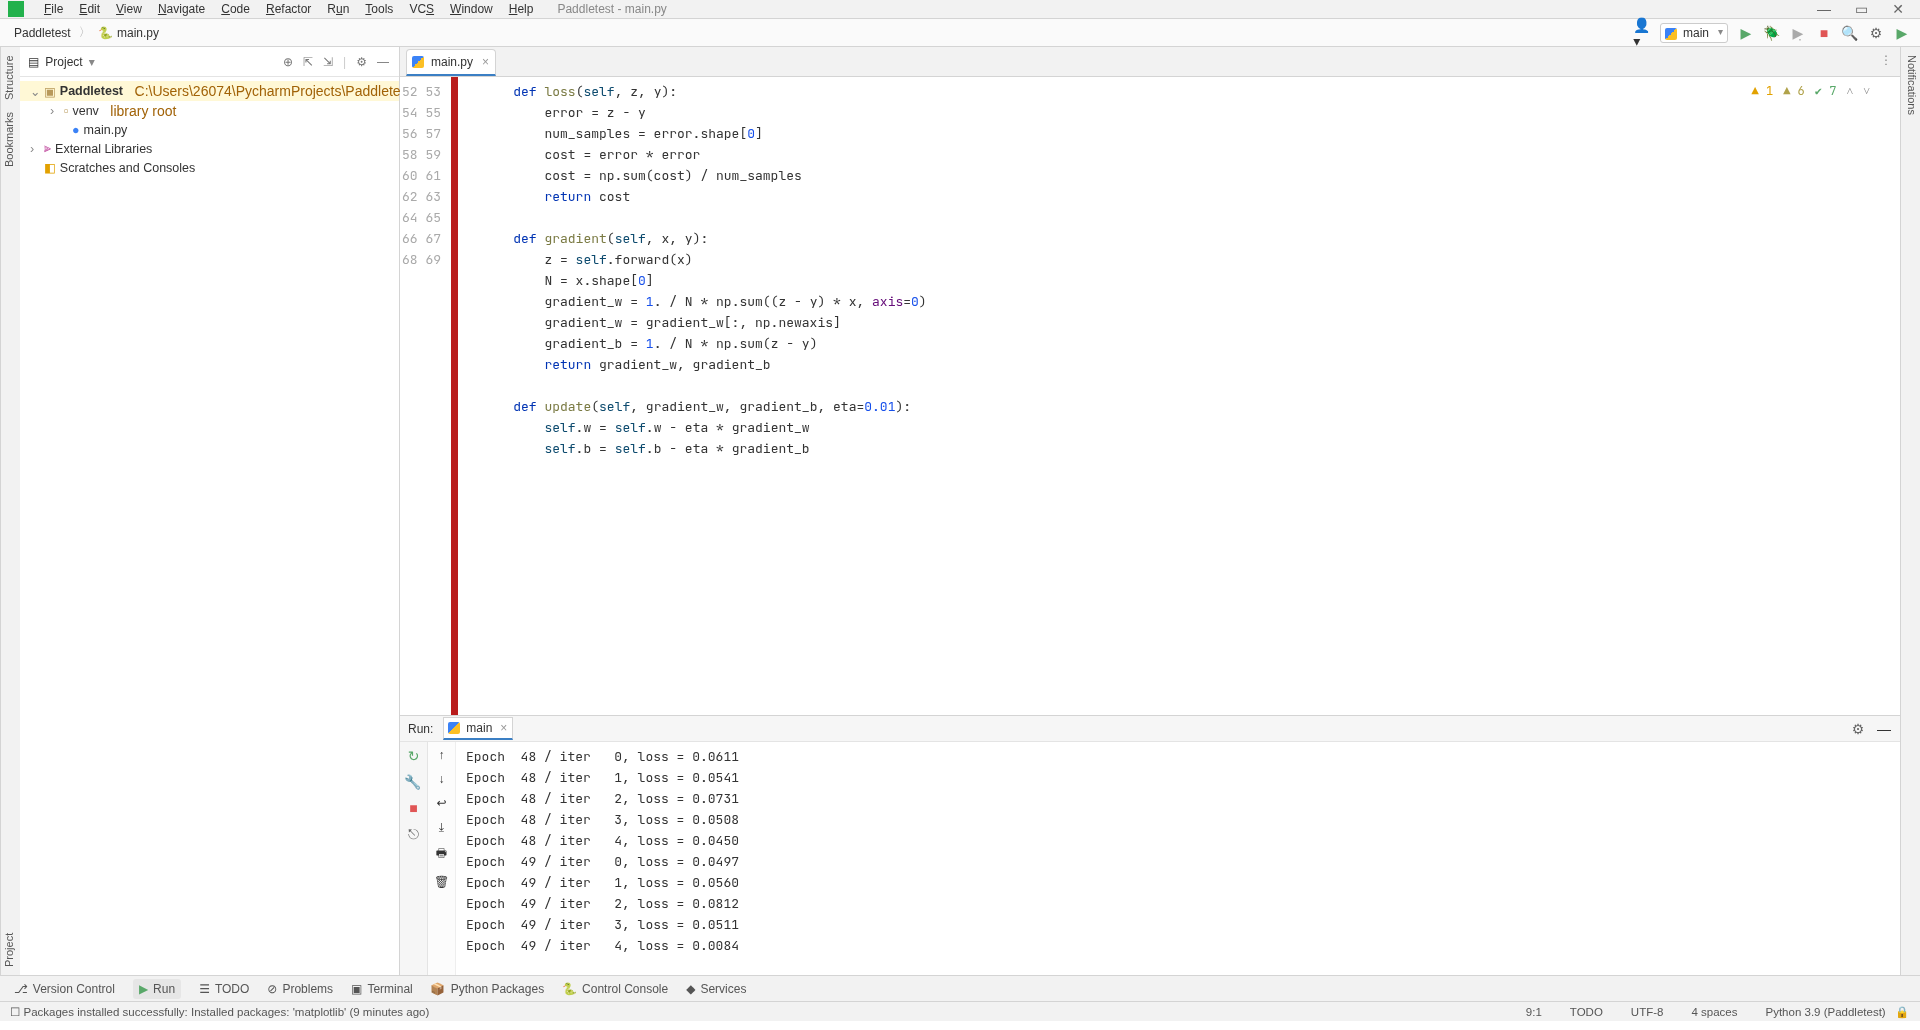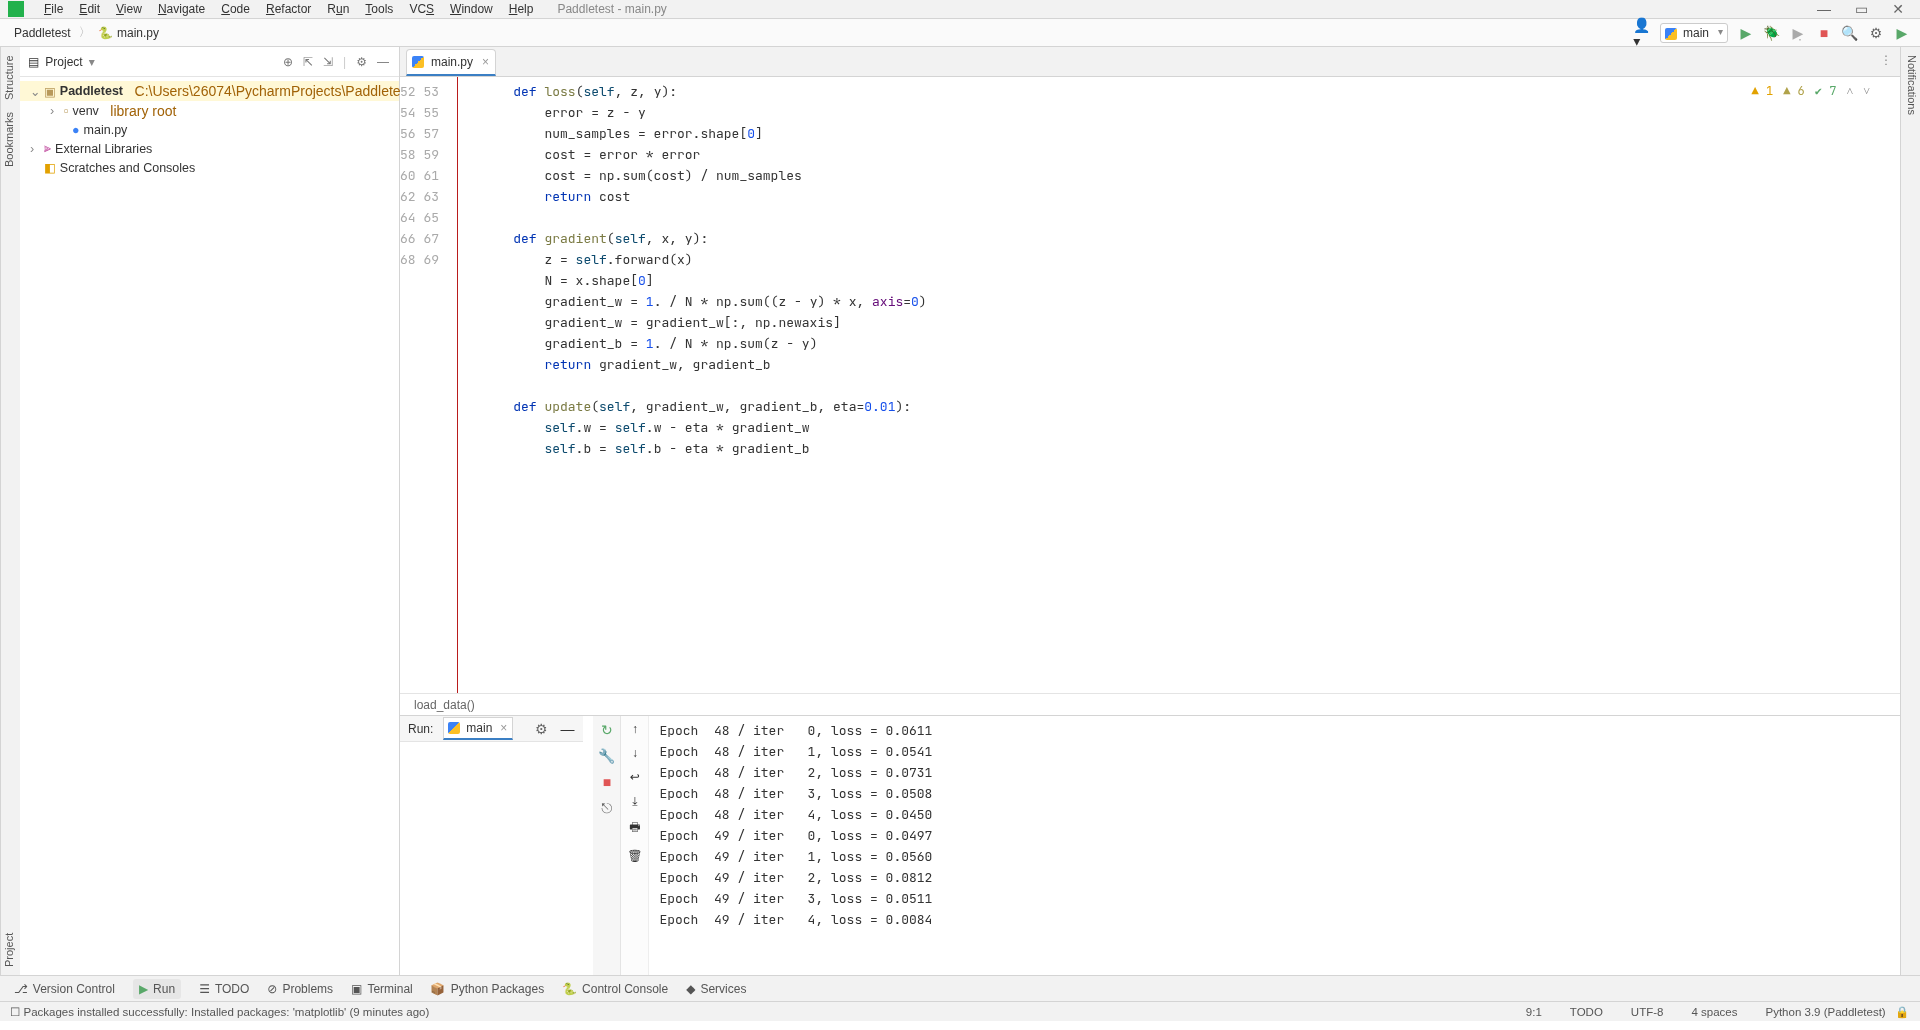--- a/index.html
+++ b/index.html
@@ -49,30 +49,30 @@
 .folder-ico{ color:#b8995a;} .pyfile-ico{ color:#3b82f6;} .lib-ico{ color:#c04a9e;}
 
 
 .editor-area{ flex:1; display:flex; flex-direction:column; min-width:0;}
 .editor-tabs{ height:30px; display:flex; align-items:flex-end; border-bottom:1px solid #d4d4d4; background:#f2f2f2; padding-left:6px; position:relative;}
 .editor-tab{ background:#fff; border:1px solid #d4d4d4; border-bottom:2px solid #3b7fc4; padding:5px 22px 5px 24px; position:relative; font-size:12px; border-radius:4px 4px 0 0;}
 .editor-tab::before{ content:""; position:absolute; left:5px; top:6px; width:12px; height:12px; background:linear-gradient(135deg,#3b82f6 50%,#fbbf24 50%); border-radius:2px;}
 .editor-tab .close-x{ position:absolute; right:6px; top:5px; color:#999; cursor:pointer;}
 .editor-tabs .tab-more{ position:absolute; right:8px; top:6px; color:#888; cursor:pointer;}
 .editor-body{ flex:1; display:flex; overflow:hidden; position:relative; font-family: "JetBrains Mono","Consolas",monospace; font-size:13px;}
-.line-nums{ width:58px; padding:4px 10px 4px 0; color:#aaa; background:#fff; border-right:1px solid #b91c1c; line-height:21px;}
+.line-nums{ width:58px; text-align:right; padding:4px 10px 4px 0; color:#aaa; background:#fff; border-right:7px solid #b91c1c; line-height:21px;}
 .code{ flex:1; padding:4px 0 4px 24px; line-height:21px; white-space:pre; overflow:hidden;}
 .kw{ color:#0033b3;} .fn{ color:#7a7a43;} .slf{ color:#0c4a6e;} .num{ color:#1750eb;} .arg{ color:#660e7a;}
 .inspections{ position:absolute; top:6px; right:30px; display:flex; gap:10px; align-items:center; font-size:12px;}
 .inspections .warn{ color:#e2a100;} .inspections .weak{ color:#b0a24a;} .inspections .typo{ color:#59a869;}
 .inspections .chev{ color:#888; cursor:pointer;}
 .breadcrumb-bar{ height:22px; border-top:1px solid #e4e4e4; display:flex; align-items:center; padding:0 14px; color:#666; font-size:12px;}
 
 
-.run-panel{ height: 260px; border-top:1px solid #d4d4d4; display:flex; flex-direction:row;gap:10px;}
+.run-panel{ height: 260px; border-top:1px solid #d4d4d4; display:flex; flex-direction:column;}
 .run-tabs{ height:26px; display:flex; align-items:center; padding:0 8px; gap:10px; background:#f6f6f6; border-bottom:1px solid #e4e4e4;}
 .run-tabs .rt-label{ font-weight:400;}
 .run-tabs .rt-tab{ background:#fff; border:1px solid #d4d4d4; border-bottom:2px solid #3b7fc4; padding:3px 20px 3px 22px; position:relative; font-size:12px;}
 .run-tabs .rt-tab::before{content:""; position:absolute; left:4px; top:4px; width:12px; height:12px; background:linear-gradient(135deg,#3b82f6 50%,#fbbf24 50%); border-radius:2px;}
 .run-tabs .rt-tab .close-x{ position:absolute; right:5px; top:3px; color:#999; cursor:pointer;}
 .run-tabs .spacer{flex:1;}
 .run-body{ flex:1; display:flex; overflow:hidden;}
 .run-left-tools{ width:28px; background:#f6f6f6; border-right:1px solid #e4e4e4; display:flex; flex-direction:column; align-items:center; gap:10px; padding-top:6px;}
 .run-left-tools span{ cursor:pointer; color:#666; font-size:14px;}
 .run-left-tools .stop{ color:#e05555;}
@@ -231,23 +231,20 @@
         <span class="slf">self</span>.w = <span class="slf">self</span>.w - eta * gradient_w
         <span class="slf">self</span>.b = <span class="slf">self</span>.b - eta * gradient_b</div>
         <div class="inspections">
           <span class="warn">▲ <span>1</span></span>
           <span class="weak">▲ <span>6</span></span>
           <span class="typo">✔ <span>7</span></span>
           <span class="chev">˄</span>
           <span class="chev">˅</span>
         </div>
       </div>
-      <div class="breadcrumb-bar">
-        <span>load_data()</span>
-      </div>
     </div>
 
     <div class="run-panel">
       <div class="run-tabs">
         <span class="rt-label">Run:</span>
         <div class="rt-tab">
           <span>main</span>
           <span class="close-x">×</span>
         </div>
         <span class="spacer"></span>

